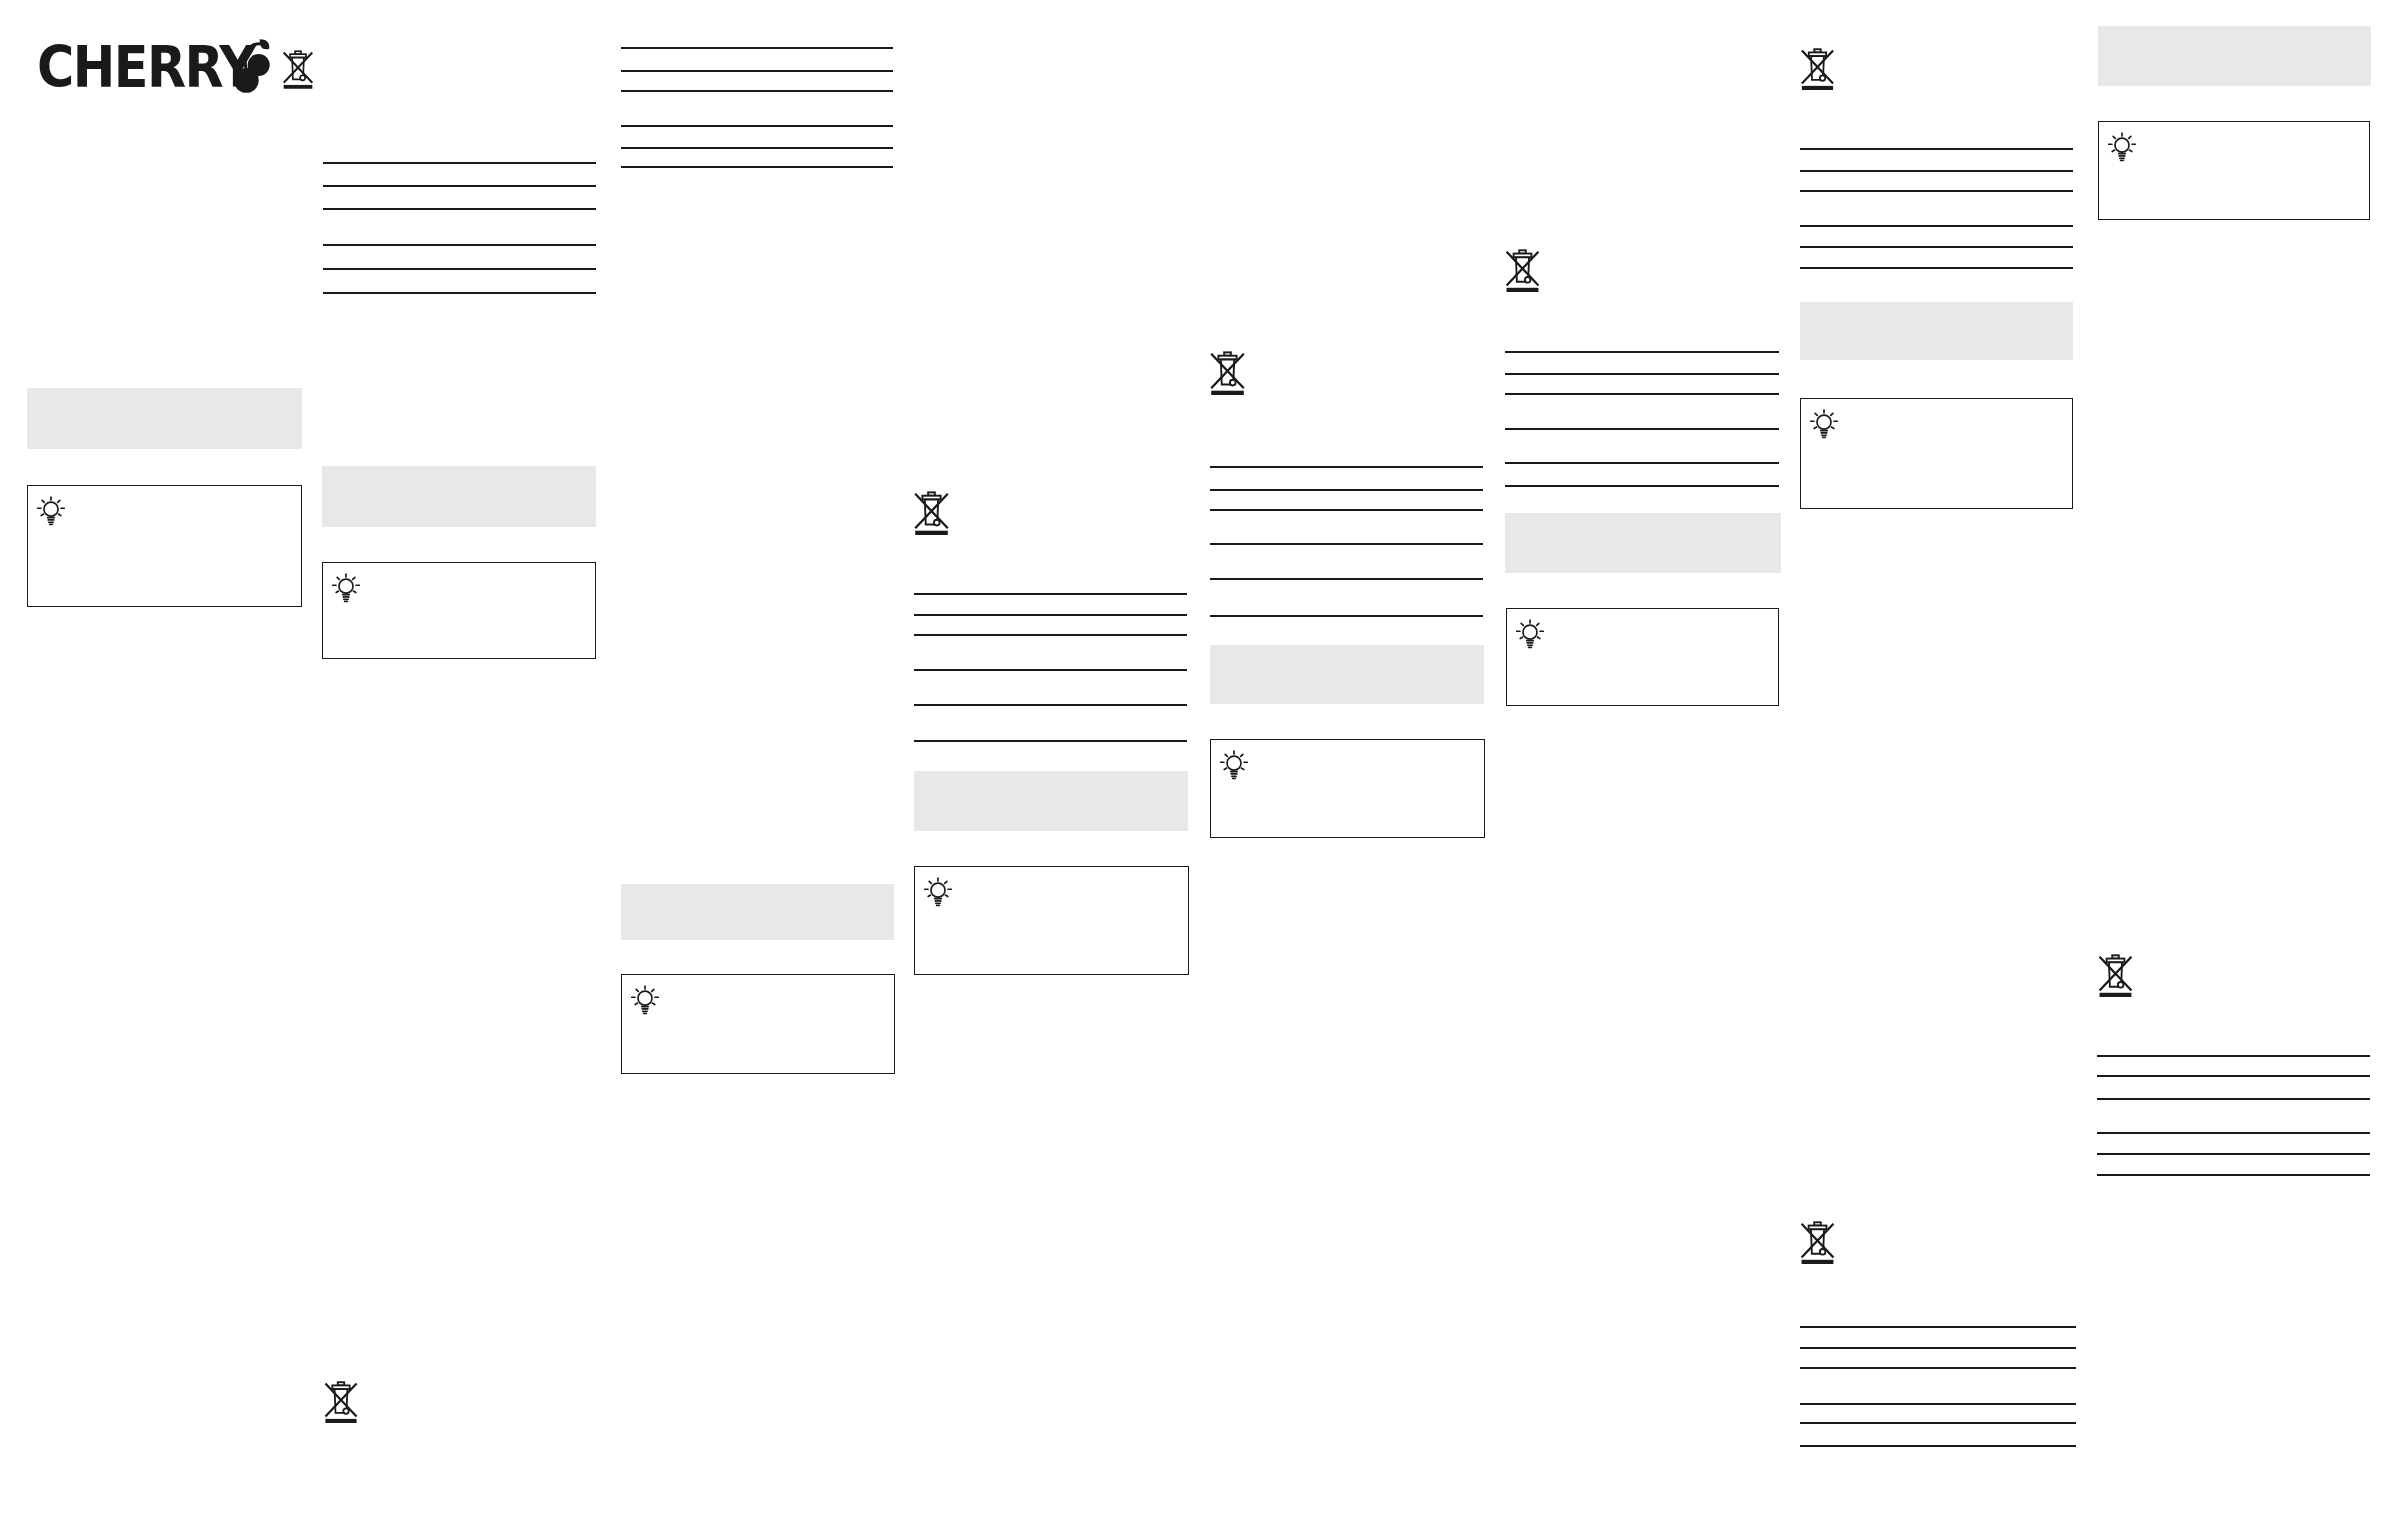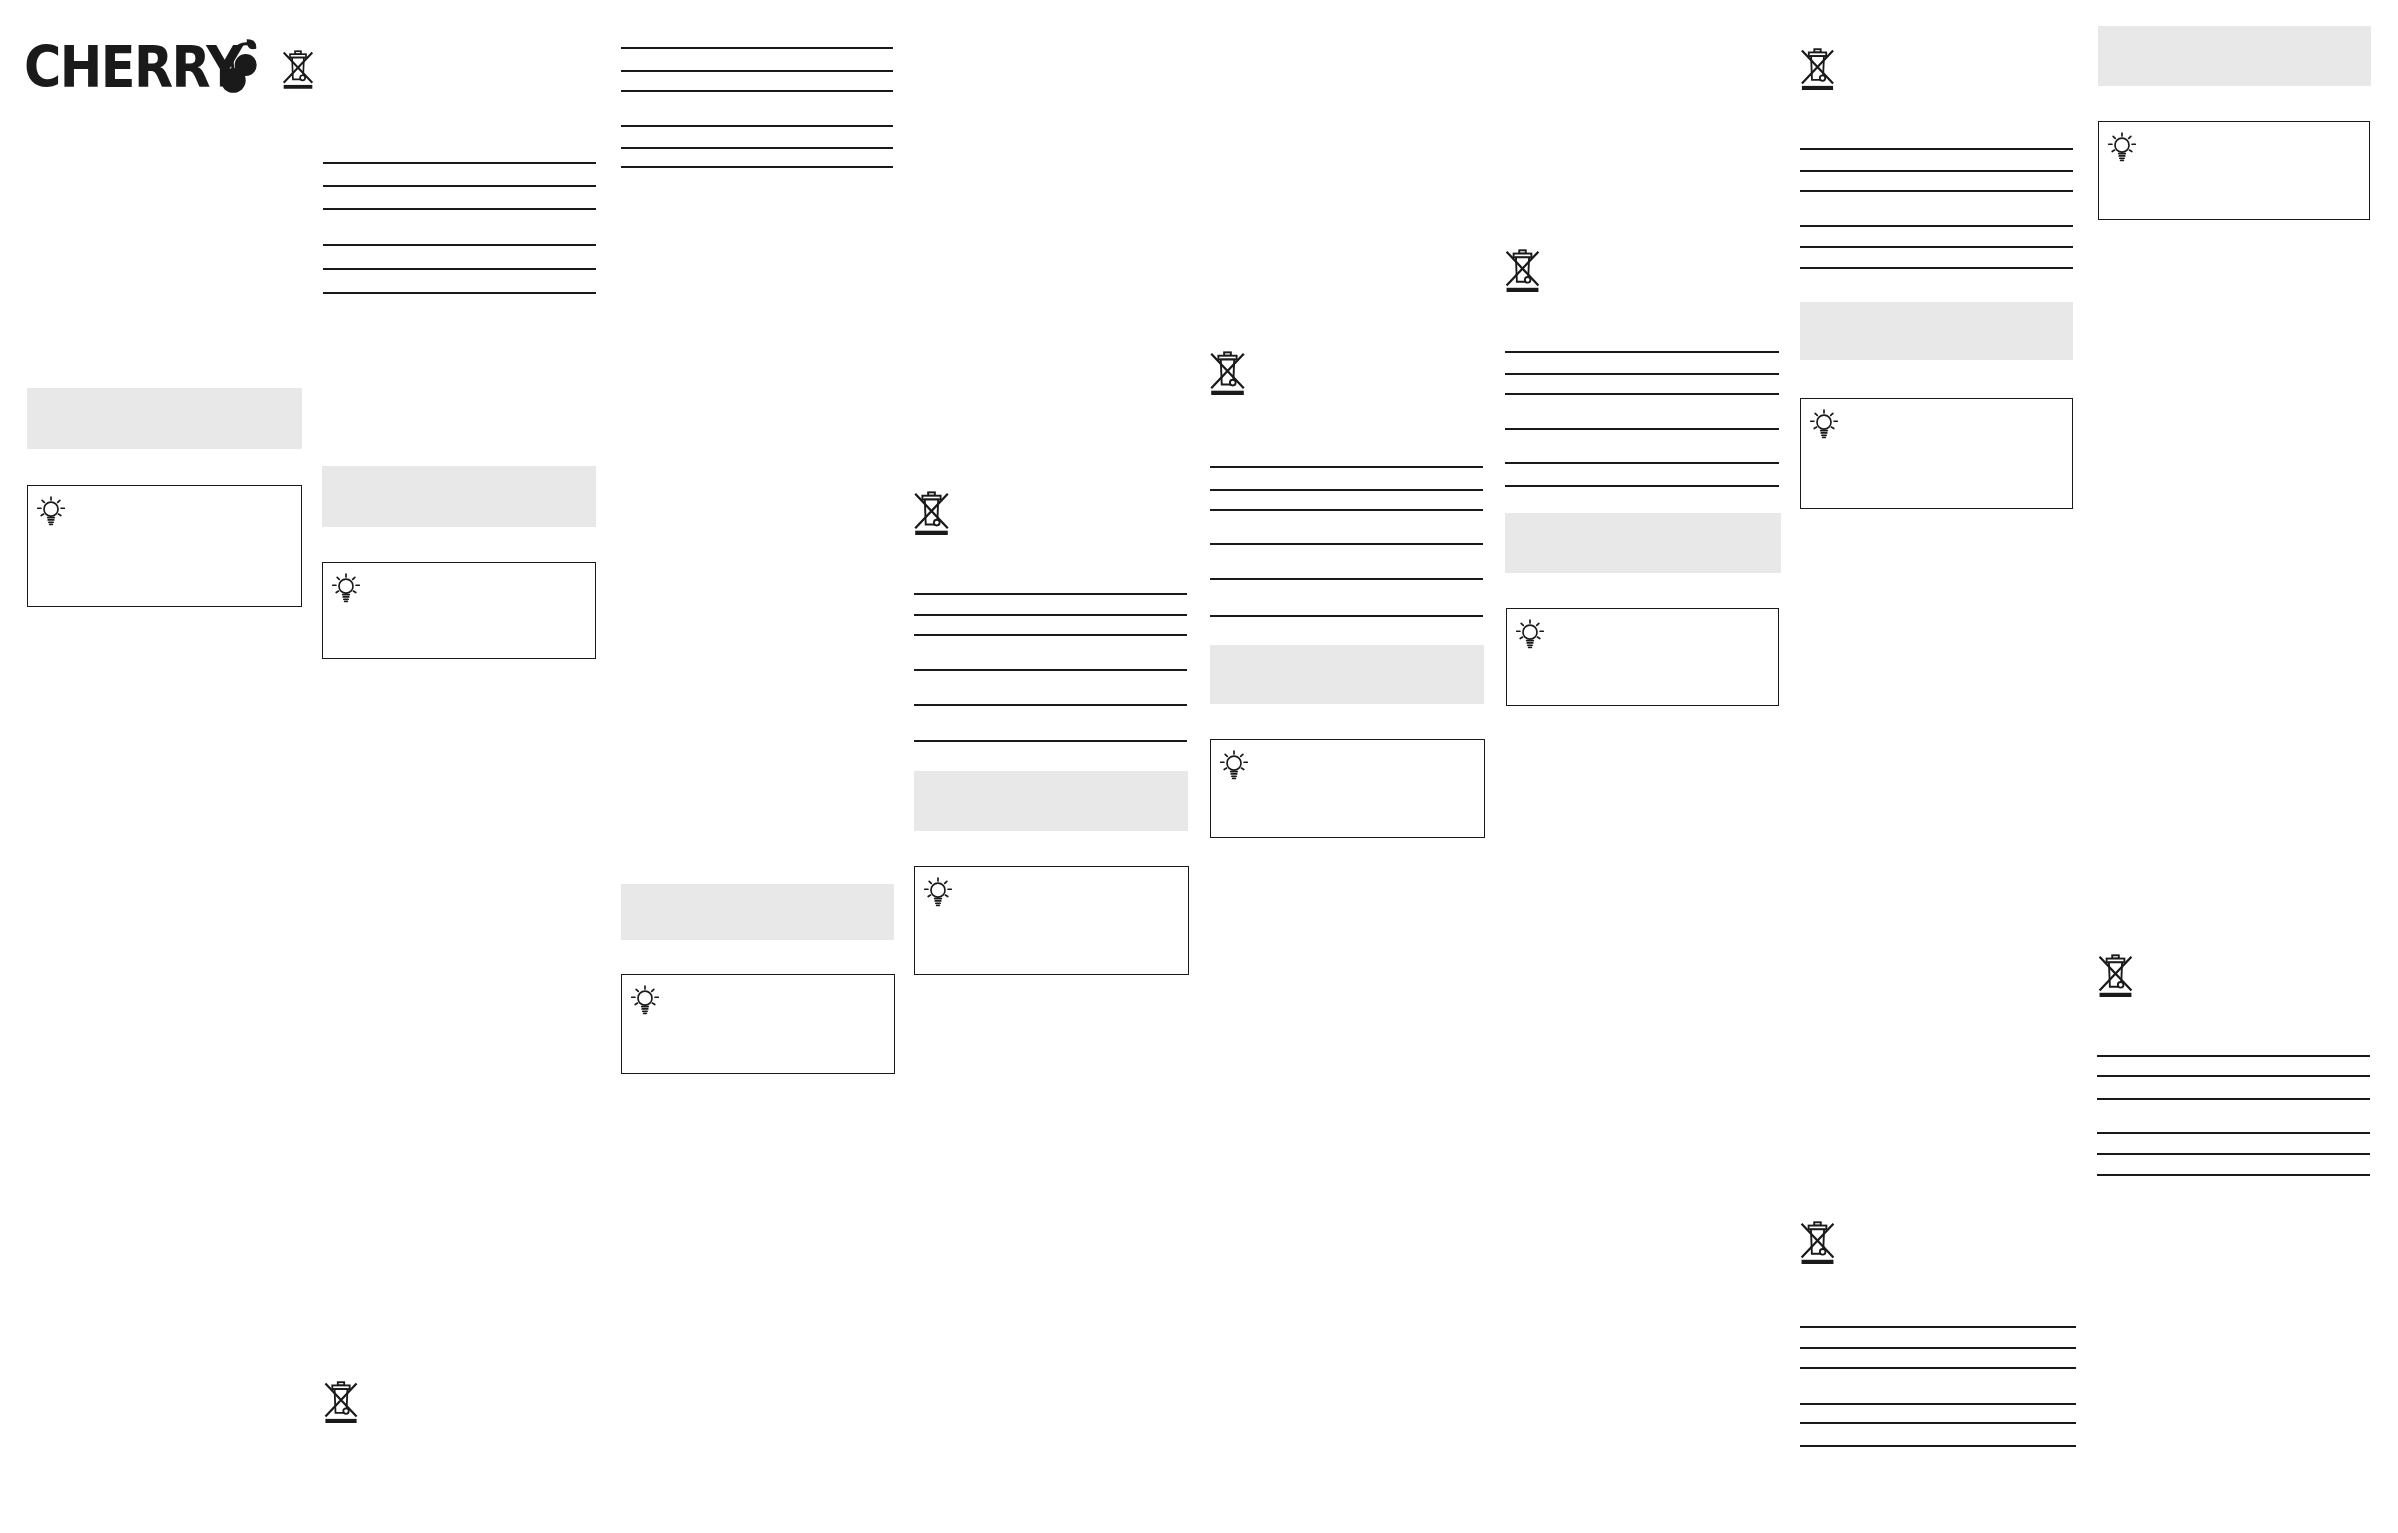--- a/index.html
+++ b/index.html
@@ -5,21 +5,21 @@
   html,body{margin:0;padding:0;background:#ffffff;}
   .page{
     position:relative;
     width:2398px;height:1533px;
     background:#ffffff;
     overflow:hidden;
     font-family:"DejaVu Sans", sans-serif;
   }
   
   .logo{
-    position:absolute;left:24px;top:37px;height:62px;
+    position:absolute;left:37px;top:37px;height:62px;
     display:flex;align-items:center;gap:5.8px;justify-content:center;
   }
   .logo-text{
     font-family:"DejaVu Sans", sans-serif;
     font-weight:bold;
     font-size:62px;
     line-height:1;
     letter-spacing:-1.9px;
     color:#1a1a1a;
     transform:scaleX(0.82) scaleY(0.92);

